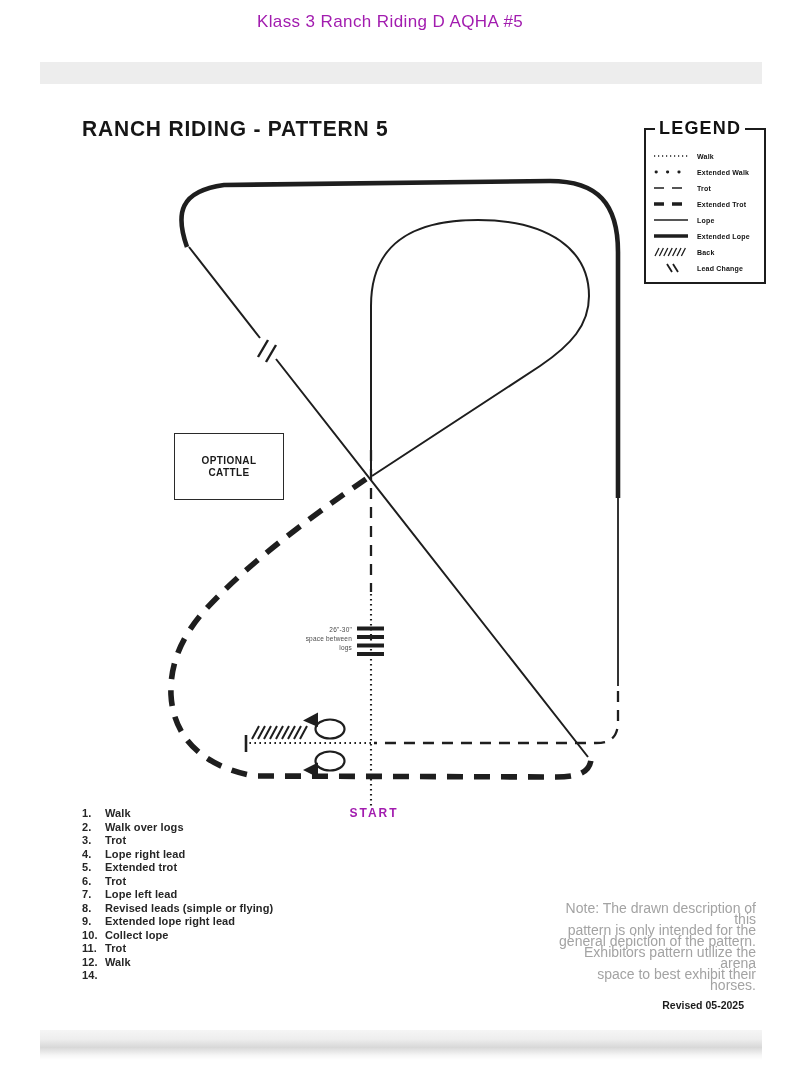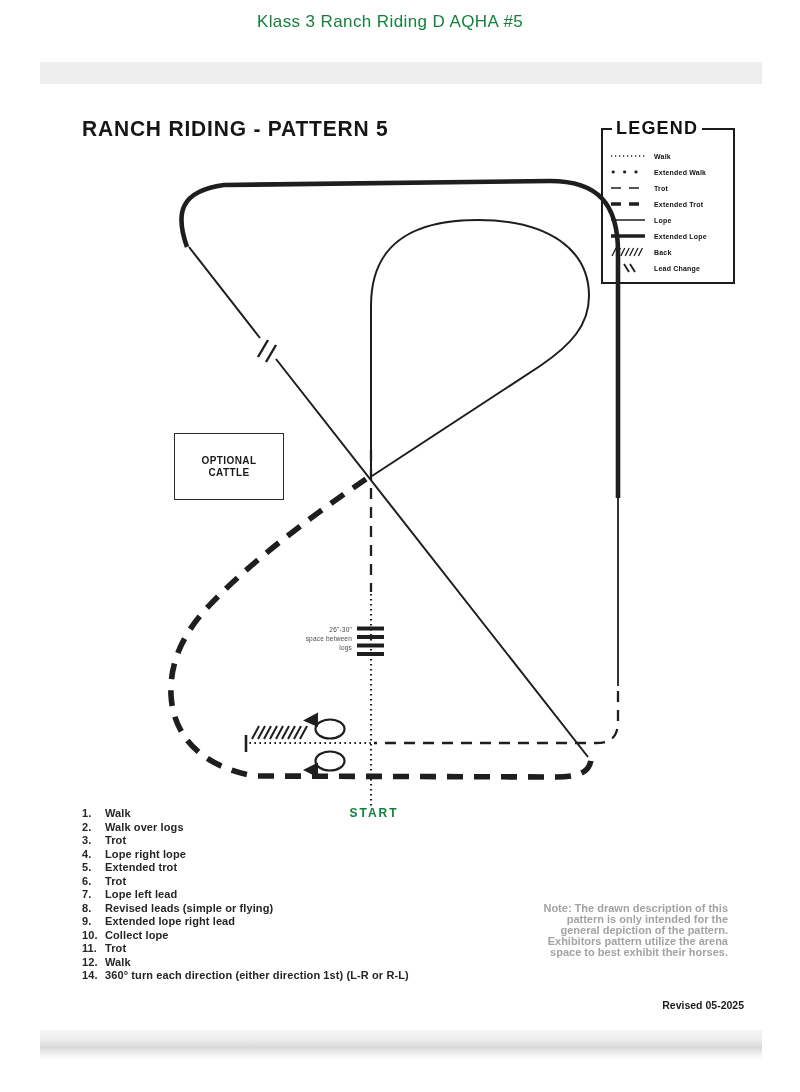--- a/index.html
+++ b/index.html
@@ -2,36 +2,36 @@
 <html><head>
 <meta charset="utf-8">
 <style>
   html,body{margin:0;padding:0;}
   body{
     width:800px;height:1092px;position:relative;background:#ffffff;
     font-family:"Liberation Sans", sans-serif;color:#1c1c1c;overflow:hidden;
   }
   #page-title{
     position:absolute;top:12px;left:0;width:780px;text-align:center;
-    font-size:17px;letter-spacing:.4px;color:#15803d;
+    font-size:17px;letter-spacing:.4px;color:#a21caf;
   }
   #doc-page{position:absolute;left:40px;top:62px;width:722px;height:990px;background:#fff;}
   #top-band{position:absolute;left:0;top:0;width:722px;height:22px;background:#ededed;}
   #bottom-band{
     position:absolute;left:0;top:968px;width:722px;height:30px;
     background:linear-gradient(#f5f5f5 0%,#eeeeee 30%,#d8d8d8 58%,#f6f6f6 85%,#ffffff 100%);
   }
   #pattern-heading{
     position:absolute;left:82px;top:116px;font-size:21px;font-weight:800;
     letter-spacing:.8px;color:#161616;transform:scaleY(1.05);transform-origin:left top;
   }
   
   #legend-box{
-    position:absolute;left:601px;top:128px;width:118px;height:152px;
-    border:2px solid #1c1c1c;background:#fff;padding-left:12px;
+    position:absolute;left:644px;top:128px;width:118px;height:152px;
+    border:2px solid #1c1c1c;background:#fff;
   }
   #legend-title{
     position:absolute;top:-12px;left:9px;background:#fff;padding:0 4px;
     font-size:18px;font-weight:800;letter-spacing:1.2px;color:#111;
   }
   #legend-rows{position:absolute;left:6px;top:18px;width:106px;}
   .legend-row{display:flex;align-items:center;height:16px;}
   .legend-sample{width:38px;height:10px;flex:0 0 38px;}
   .legend-label{font-size:7px;font-weight:700;color:#111;margin-left:7px;letter-spacing:.2px;}
   
@@ -42,30 +42,30 @@
   #optional-cattle-box span{
     display:block;width:72px;text-align:center;font-size:10px;line-height:12px;
     font-weight:700;letter-spacing:.4px;color:#1a1a1a;
   }
   #logs-note{
     position:absolute;left:252px;top:625px;width:100px;text-align:right;
     font-size:6.5px;line-height:9px;color:#4a4a4a;letter-spacing:.2px;
   }
   #start-label{
     position:absolute;left:338px;top:806px;width:72px;text-align:center;
-    font-size:12px;font-weight:800;letter-spacing:2px;color:#15803d;
+    font-size:12px;font-weight:800;letter-spacing:2px;color:#a21caf;
   }
   
   #maneuver-list{position:absolute;left:82px;top:807px;width:360px;}
   .m-row{display:flex;font-size:11px;font-weight:700;line-height:13.5px;color:#262626;letter-spacing:.1px;}
   .m-num{flex:0 0 23px;}
   
   #pattern-note{
-    position:absolute;right:72px;top:903px;width:200px;text-align:right;
-    font-size:11px;line-height:11px;color:#a3a3a3;font-weight:bold;
+    position:absolute;right:44px;top:903px;width:200px;text-align:right;
+    font-size:14px;line-height:11px;color:#a3a3a3;
   }
   #revised-label{
     position:absolute;right:56px;top:999px;font-size:10.5px;font-weight:800;color:#1b1b1b;
   }
   svg{display:block;}
   #diagram-svg{position:absolute;left:0;top:0;}
 </style>
 </head>
 <body>
 
@@ -191,21 +191,21 @@
   <div class="m-row">
       <span class="m-num">2.</span>
       <span class="m-text">Walk over logs</span>
     </div>
   <div class="m-row">
       <span class="m-num">3.</span>
       <span class="m-text">Trot</span>
     </div>
   <div class="m-row">
       <span class="m-num">4.</span>
-      <span class="m-text">Lope right lope</span>
+      <span class="m-text">Lope right lead</span>
     </div>
   <div class="m-row">
       <span class="m-num">5.</span>
       <span class="m-text">Extended trot</span>
     </div>
   <div class="m-row">
       <span class="m-num">6.</span>
       <span class="m-text">Trot</span>
     </div>
   <div class="m-row">
@@ -227,21 +227,20 @@
   <div class="m-row">
       <span class="m-num">11.</span>
       <span class="m-text">Trot</span>
     </div>
   <div class="m-row">
       <span class="m-num">12.</span>
       <span class="m-text">Walk</span>
     </div>
   <div class="m-row">
       <span class="m-num">14.</span>
-      <span class="m-text">360° turn each direction (either direction 1st) (L-R or R-L)</span>
     </div>
 </div>
 
 <div id="pattern-note">
   <div>Note: The drawn description of this</div>
   <div>pattern is only intended for the</div>
   <div>general depiction of the pattern.</div>
   <div>Exhibitors pattern utilize the arena</div>
   <div>space to best exhibit their horses.</div>
 </div>

